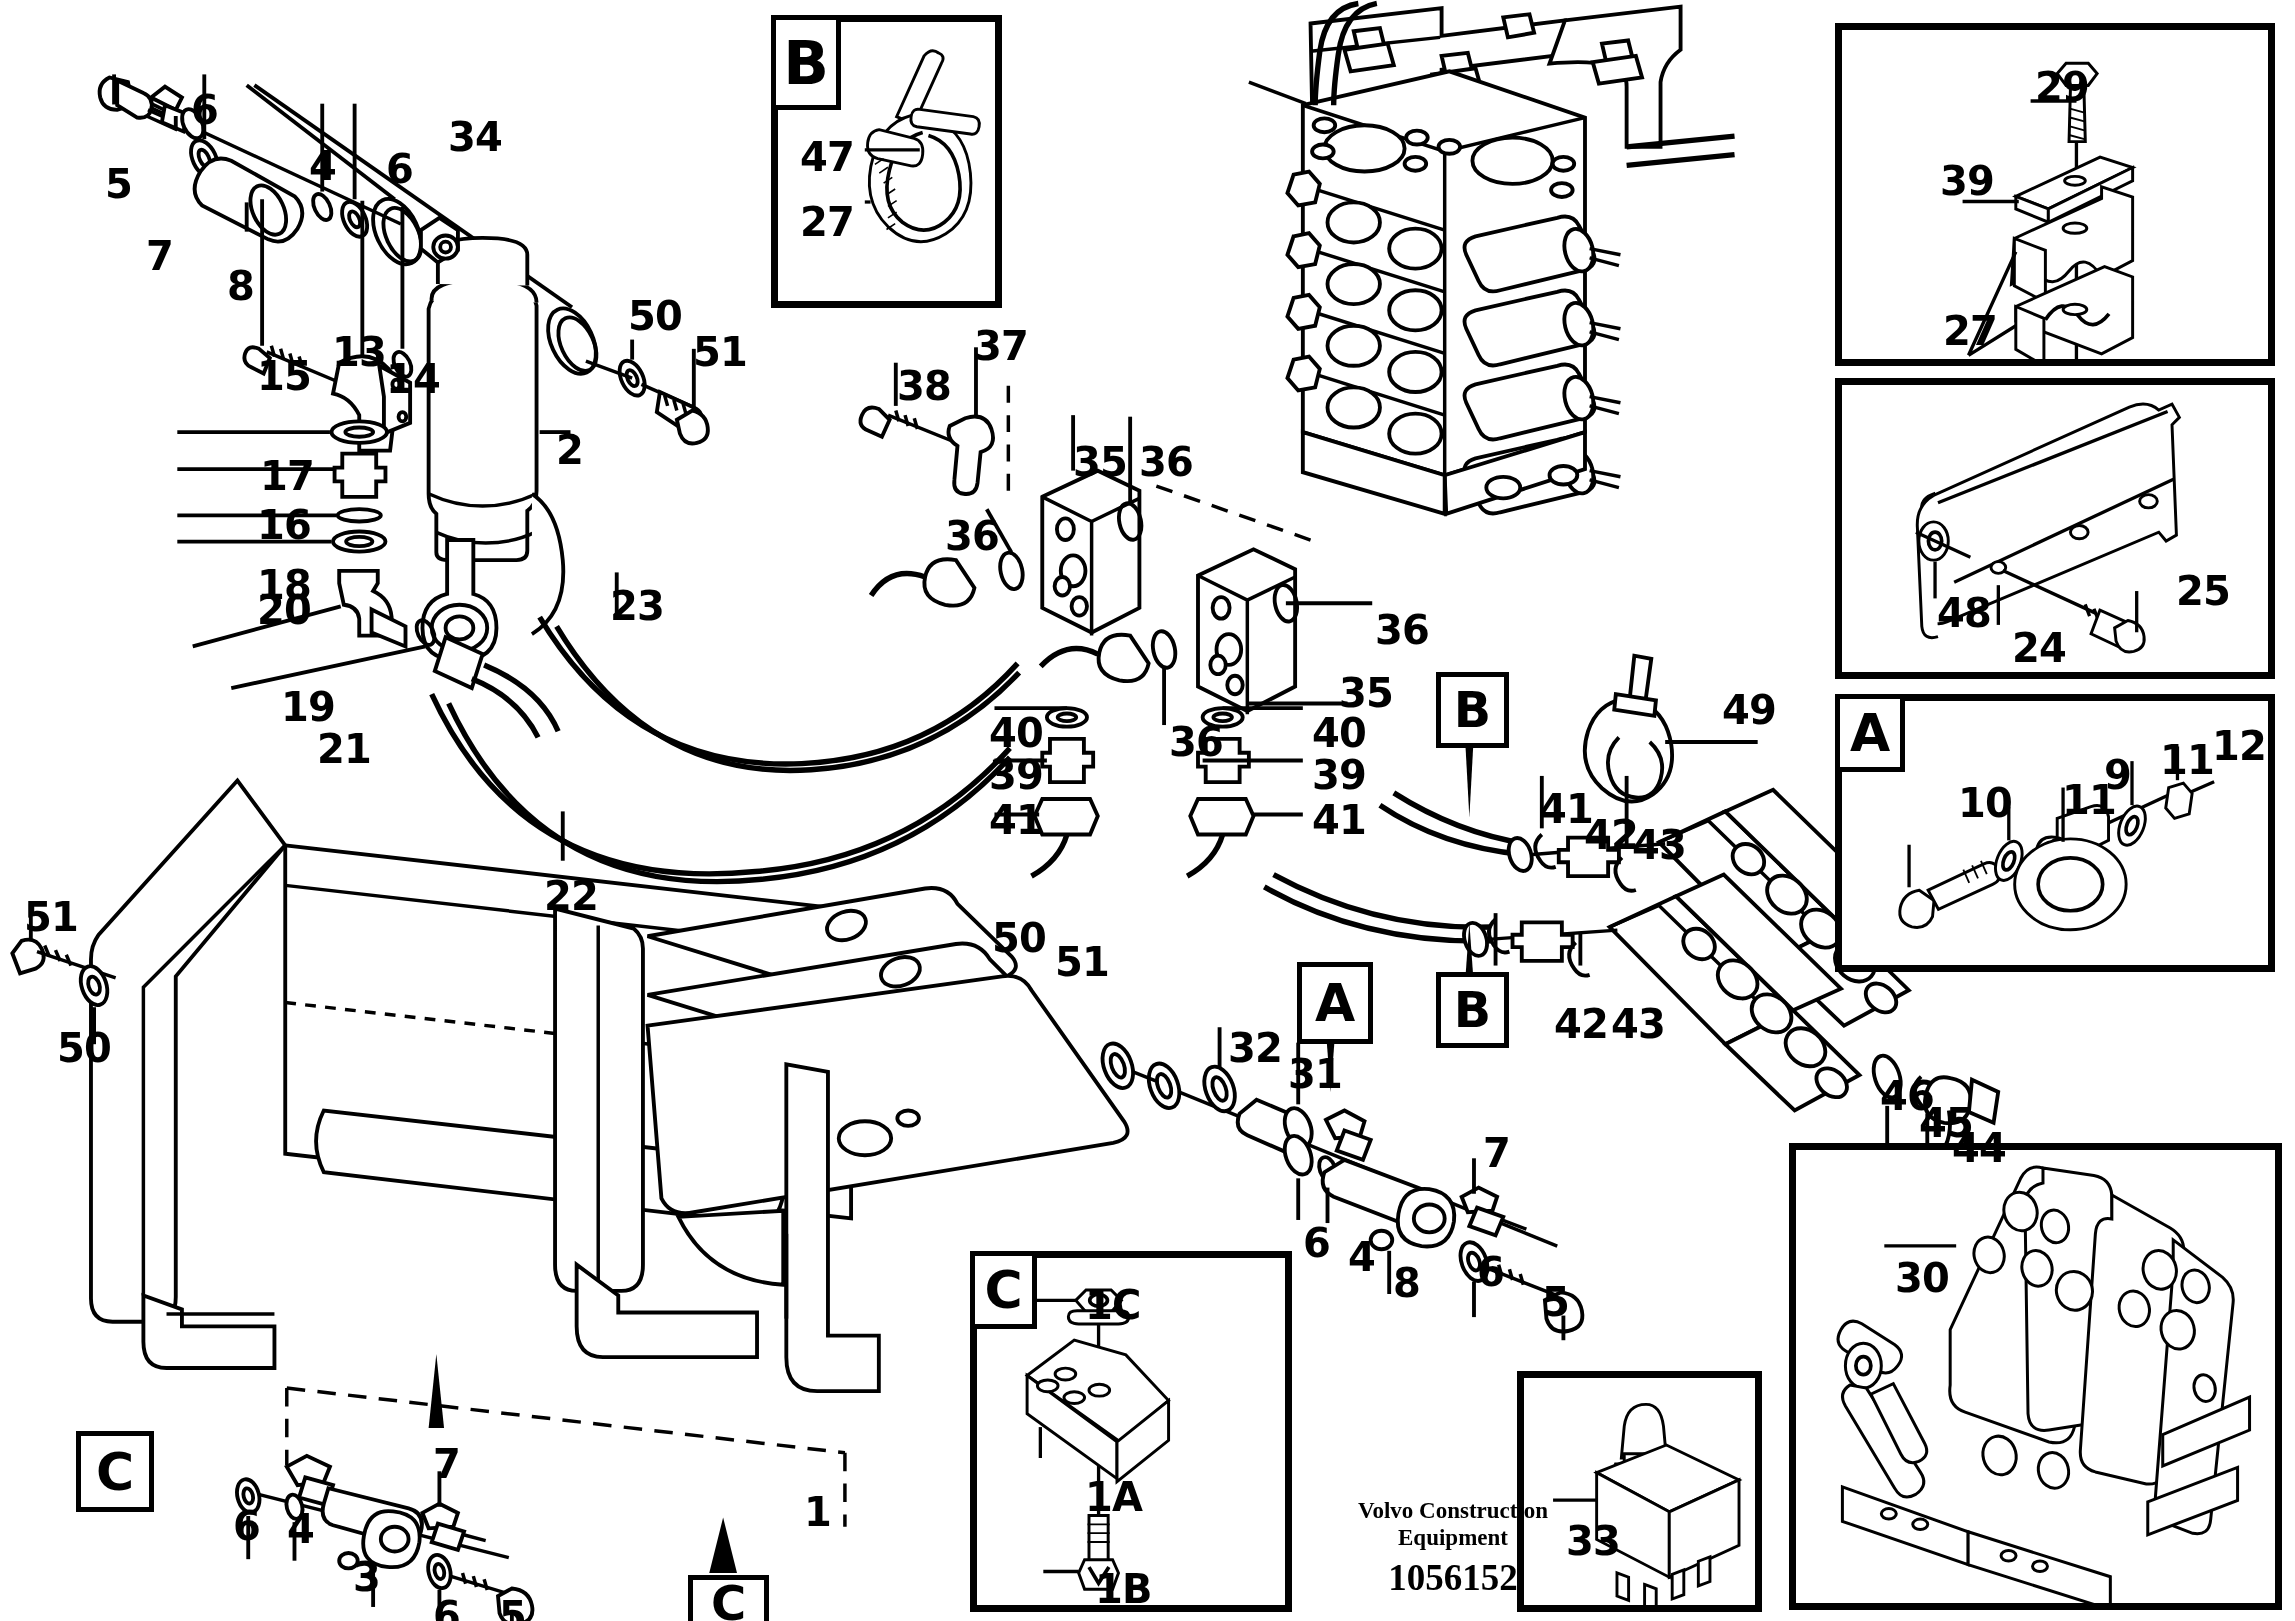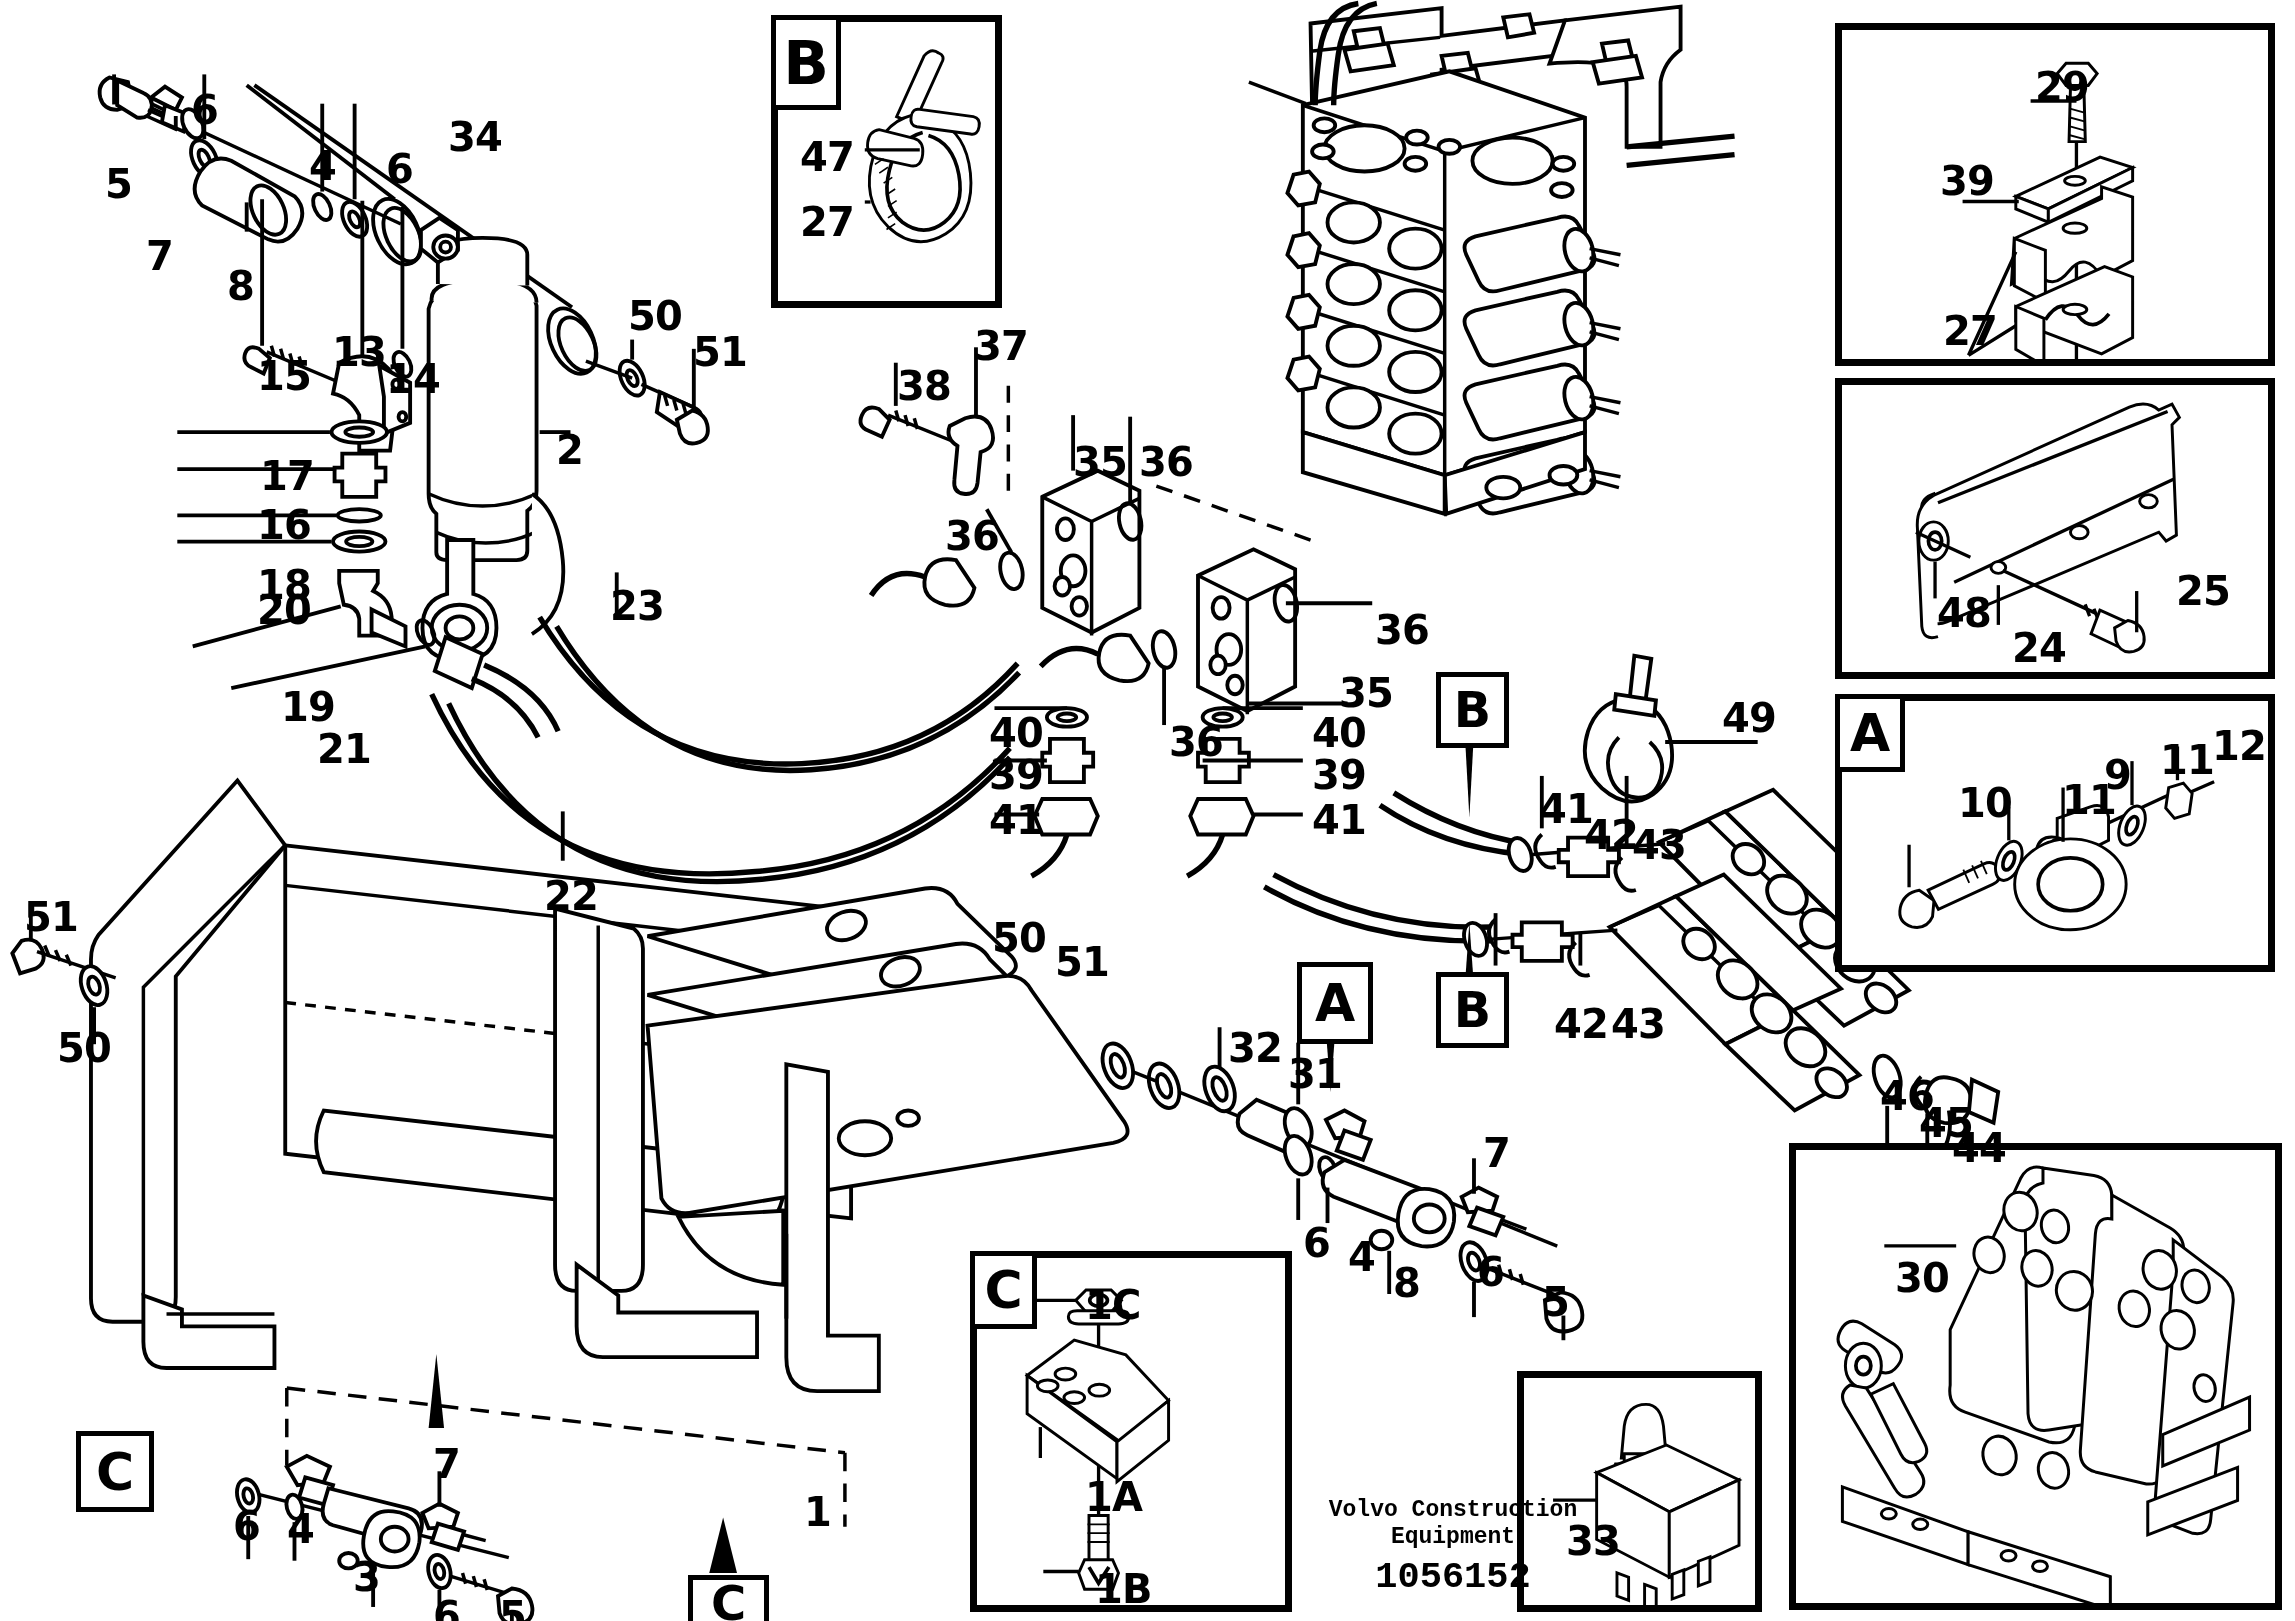--- a/index.html
+++ b/index.html
@@ -8,21 +8,21 @@
   #sheet{position:relative;width:2295px;height:1622px;background:#fff;overflow:hidden;}
   svg.layer{position:absolute;left:0;top:0;width:2295px;height:1622px;overflow:visible;}
   .cal{position:absolute;font-weight:bold;color:#000;line-height:1;white-space:nowrap;
        font-family:"DejaVu Sans",sans-serif;}
   .num{font-size:40px;letter-spacing:-0.8px;}
   .boxletter{position:absolute;border:5.4px solid #000;background:#fff;
              display:flex;align-items:center;justify-content:center;
              font-family:"DejaVu Sans",sans-serif;font-weight:bold;color:#000;}
   .panel{position:absolute;border:7px solid #000;background:#fff;box-sizing:border-box;}
   .brand{position:absolute;text-align:center;color:#000;font-weight:bold;
-         font-family:Liberation Mono, monospace;}
+         font-family:Liberation Serif, serif;}
   .brand .l1{font-size:23px;line-height:1.18;}
   .brand .pn{font-size:37px;margin-top:4.6px;letter-spacing:0px;}
   .ld{stroke:#000;stroke-width:5;fill:none;}
   .ln{stroke:#000;stroke-width:4.5;fill:none;}
   .th{stroke:#000;stroke-width:7;fill:none;}
   .fillw{fill:#fff;stroke:#000;stroke-width:5;}
   .fillw4{fill:#fff;stroke:#000;stroke-width:4;}
   .fillk{fill:#000;stroke:none;}
   .nofill{fill:none;stroke:#000;stroke-width:5;}
 </style>
@@ -726,21 +726,21 @@
       <div class="cal num" style="left: 945px; top: 516px;">36</div>
       <div class="cal num" style="left: 1375px; top: 610px;">36</div>
       <div class="cal num" style="left: 1339px; top: 673px;">35</div>
       <div class="cal num" style="left: 1169px; top: 722px;">36</div>
       <div class="cal num" style="left: 989px; top: 713px;">40</div>
       <div class="cal num" style="left: 1312px; top: 713px;">40</div>
       <div class="cal num" style="left: 989px; top: 755px;">39</div>
       <div class="cal num" style="left: 1312px; top: 755px;">39</div>
       <div class="cal num" style="left: 989px; top: 800px;">41</div>
       <div class="cal num" style="left: 1312px; top: 800px;">41</div>
-      <div class="cal num" style="left: 1722px; top: 690px; margin-top: 8px;">49</div>
+      <div class="cal num" style="left: 1722px; top: 690px;">49</div>
       <div class="cal num" style="left: 1539px; top: 789px;">41</div>
       <div class="cal num" style="left: 1584px; top: 815px;">42</div>
       <div class="cal num" style="left: 1632px; top: 825px;">43</div>
       <div class="cal num" style="left: 1554px; top: 1004px;">42</div>
       <div class="cal num" style="left: 1611px; top: 1004px;">43</div>
       <div class="cal num" style="left: 1880px; top: 1076px;">46</div>
       <div class="cal num" style="left: 1919px; top: 1103px;">45</div>
       <div class="cal num" style="left: 1952px; top: 1128px;">44</div>
       <div class="cal num" style="left: 24px; top: 897px;">51</div>
       <div class="cal num" style="left: 57px; top: 1028px;">50</div>

